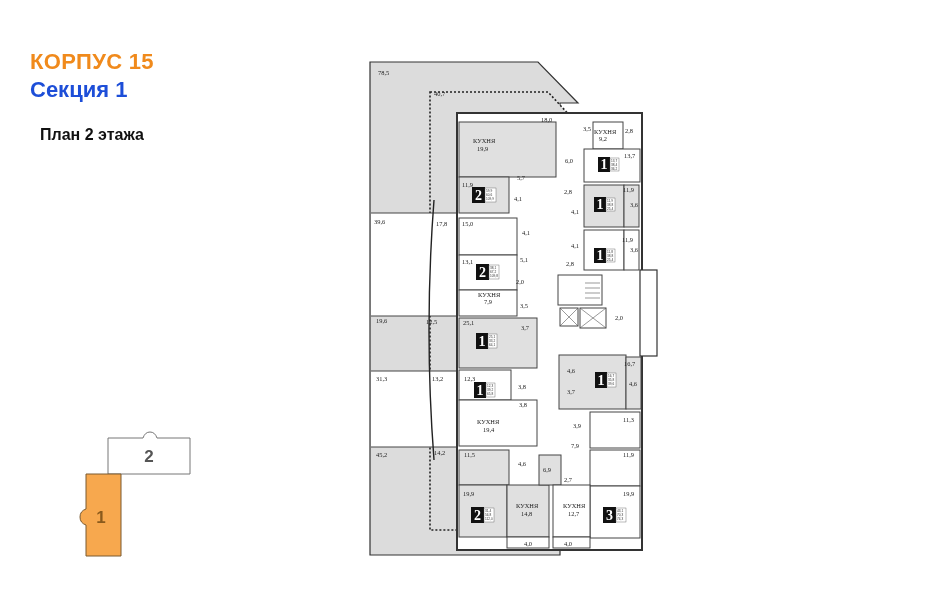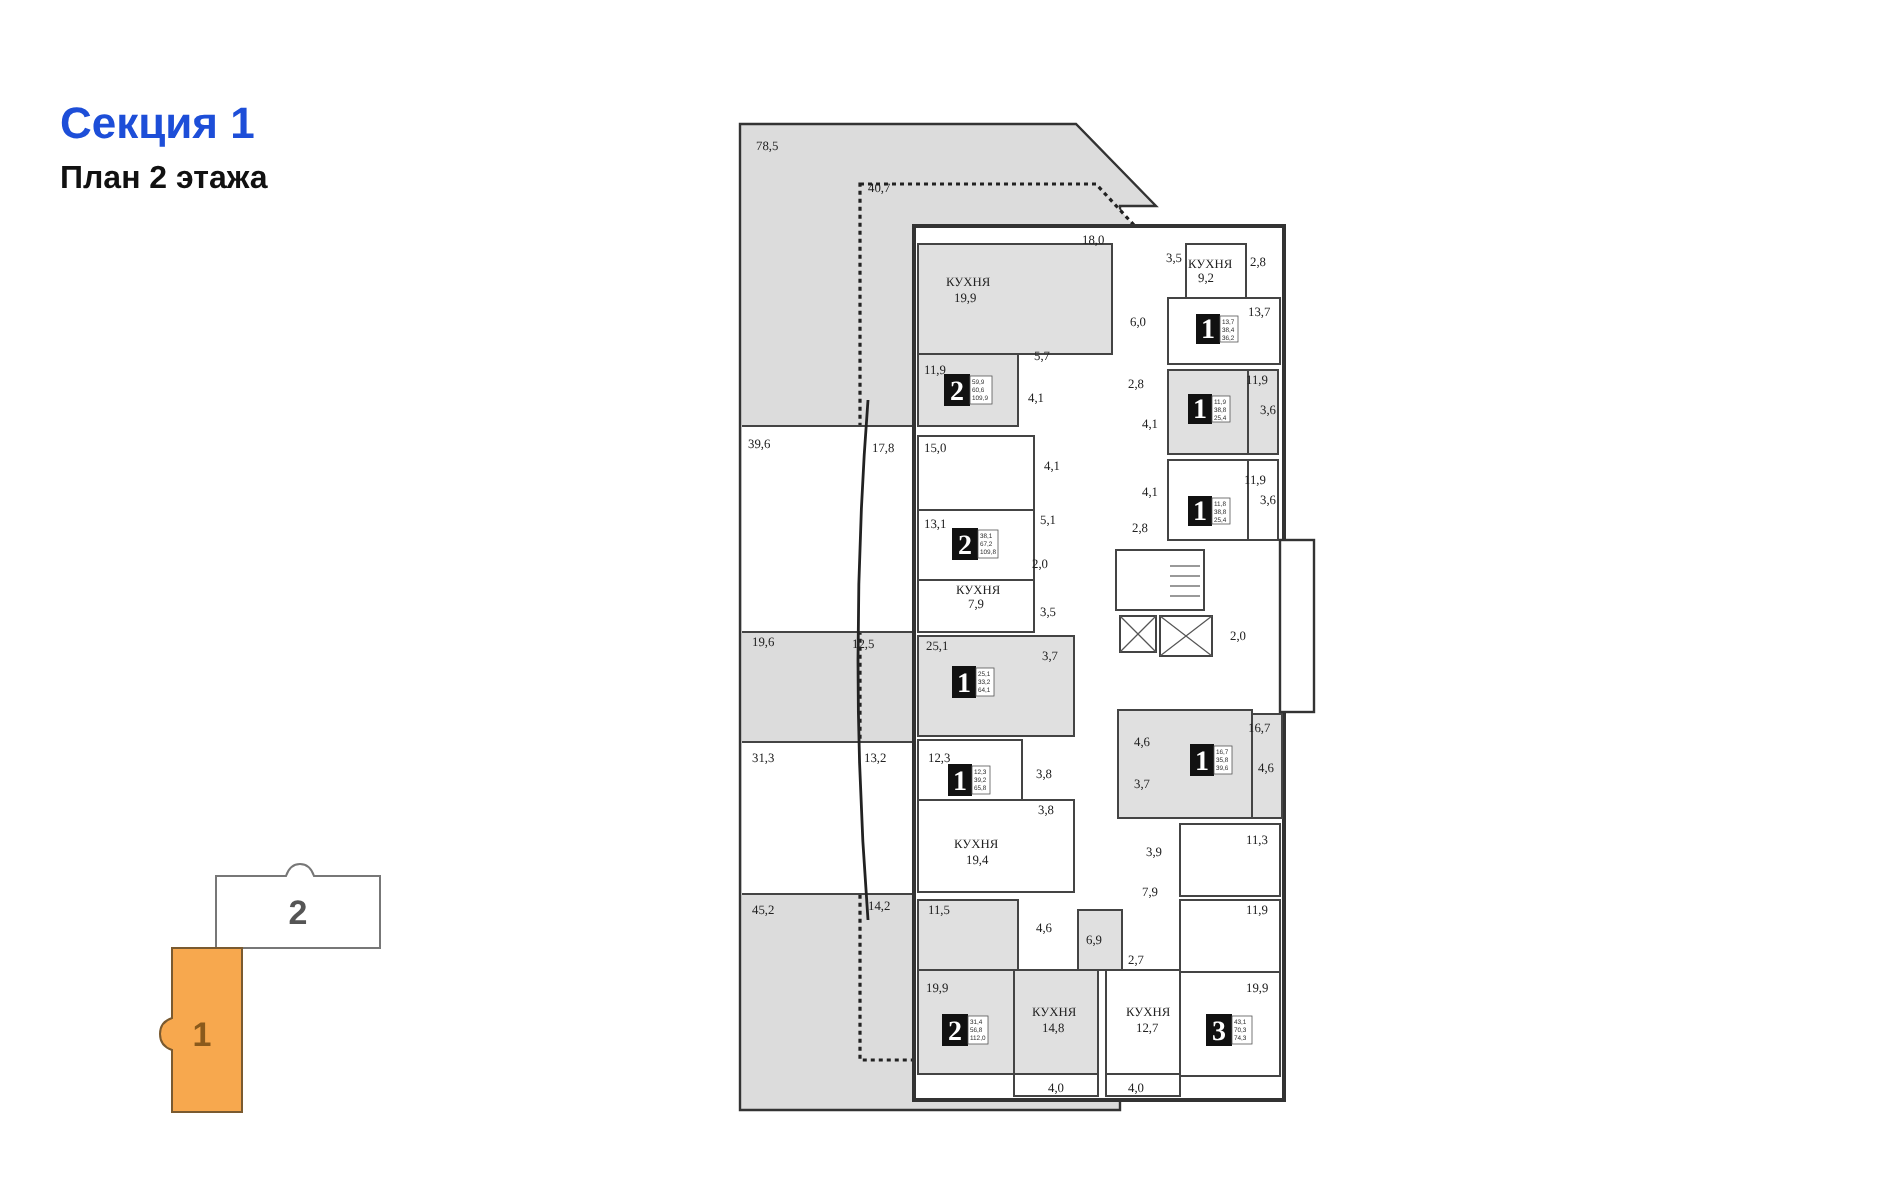--- a/index.html
+++ b/index.html
@@ -1,32 +1,33 @@
 <!DOCTYPE html>
 <html><head>
   <meta charset="utf-8">
   <style>
     html, body { margin: 0; padding: 0; background: #ffffff; }
     body { width: 941px; height: 600px; position: relative; overflow: hidden; font-family: "Liberation Sans", sans-serif; }
     .title-block { position: absolute; left: 30px; top: 48px; }
     .t1 { color: #f08a1c; font-weight: bold; font-size: 22px; line-height: 28px; letter-spacing: 0.3px; }
     .t2 { color: #1d4ed8; font-weight: bold; font-size: 22px; line-height: 28px; }
-    .t3 { color: #111111; font-weight: bold; font-size: 16px; line-height: 24px; margin-top: 2px; }
+    .t3 { color: #111111; font-weight: bold; font-size: 16px; line-height: 24px; margin-top: 19px; text-align: center; }
     .plan { position: absolute; left: 0; top: 0; }
     .lbl { font-family: "Liberation Serif", serif; font-size: 6.4px; fill: #222; }
     .kitchen { font-family: "Liberation Serif", serif; font-size: 6.4px; fill: #222; }
     .badge-num { font-family: "Liberation Serif", serif; font-size: 14px; fill: #ffffff; font-weight: bold; }
     .badge-sm { font-family: "Liberation Sans", sans-serif; font-size: 3.2px; fill: #333; }
     .sect-lbl { font-family: "Liberation Sans", sans-serif; font-weight: bold; font-size: 17px; }
     .hit { cursor: pointer; }
   </style>
 </head>
 <body>
 
 <div class="title-block">
+  <div class="t1">КОРПУС 15</div>
   <div class="t2">Секция 1</div>
   <div class="t3">План 2 этажа</div>
 </div>
 
 <svg class="plan" width="941" height="600" viewBox="0 0 941 600">
   <g class="hit">
     <path d="M108 438 L143 438 Q145 432 150 432 Q155 432 157 438 L190 438 L190 474 L108 474 Z" fill="#ffffff" stroke="#777" stroke-width="1"></path>
     <text class="sect-lbl" x="149" y="462" text-anchor="middle" fill="#555">2</text>
   </g>
   <g class="hit">

